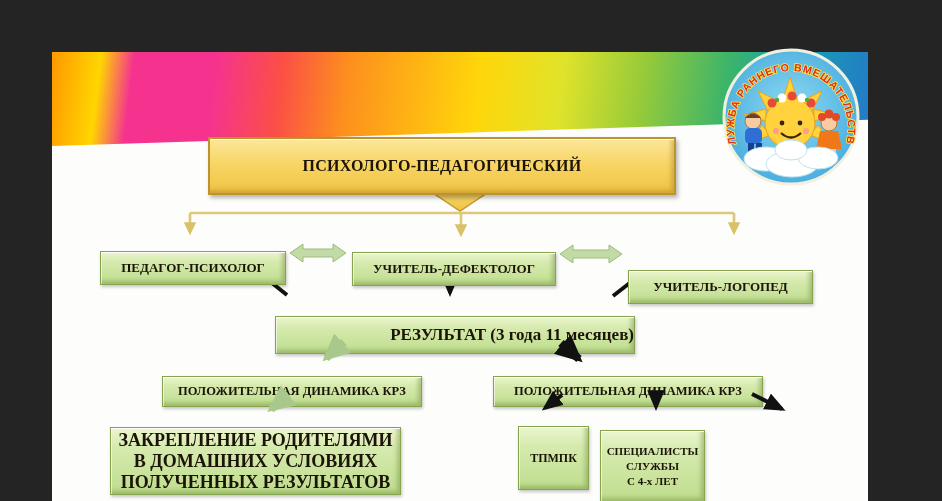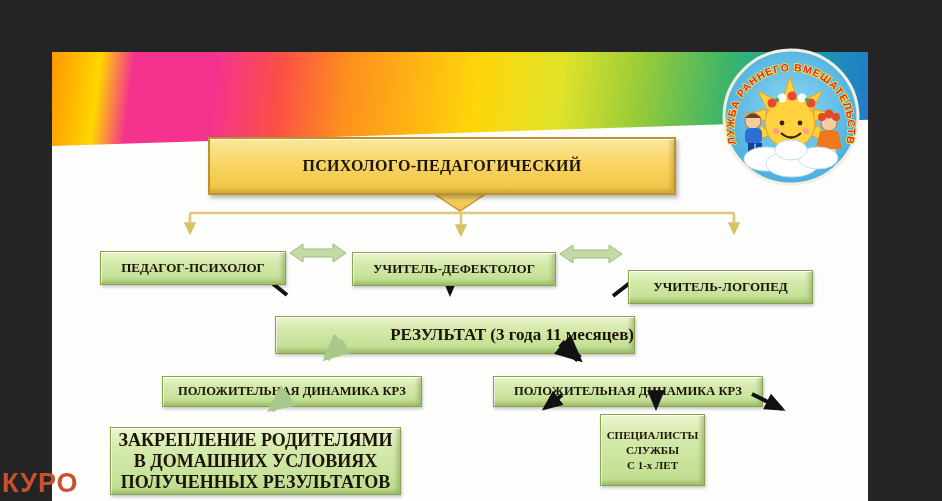--- a/index.html
+++ b/index.html
@@ -121,24 +121,27 @@
     <div class="box green dyn" style="left:441px;top:310px;width:268px;">
       <span>ПОЛОЖИТЕЛЬНАЯ ДИНАМИКА КРЗ</span>
     </div>
 
     <div class="box green home-box">
       <div>ЗАКРЕПЛЕНИЕ РОДИТЕЛЯМИ</div>
       <div>В ДОМАШНИХ УСЛОВИЯХ</div>
       <div>ПОЛУЧЕННЫХ РЕЗУЛЬТАТОВ</div>
     </div>
 
-    <div class="box green small-box" style="left:548px;top:348px;width:103px;height:70px;">
+    <div class="box green small-box" style="left:466px;top:360px;width:69px;height:62px;font-size:12px;">
+      <div>ТПМПК</div>
+    </div>
+    <div class="box green small-box" style="left:548px;top:364px;width:103px;height:70px;">
       <div>СПЕЦИАЛИСТЫ</div>
       <div>СЛУЖБЫ</div>
-      <div>С 1-х ЛЕТ</div>
+      <div>С 4-х ЛЕТ</div>
     </div>
 
     <svg class="logo" viewBox="0 0 142 142">
       <defs>
         <radialGradient id="sky" cx=".5" cy=".45" r=".7">
           <stop offset="0" stop-color="#8fd9f2"></stop>
             <stop offset="1" stop-color="#37a3d9"></stop>
         </radialGradient>
         <path id="arcPath" d="M 16,96 A 57,57 0 1 1 126,96" fill="none"></path>
       </defs>
@@ -200,14 +203,13 @@
         <ellipse cx="71" cy="103" rx="16" ry="10"></ellipse>
       </g>
 
       <text font-family="Liberation Sans, sans-serif" font-size="10.5" font-weight="bold" fill="#e02f20" stroke="#ffe54a" stroke-width="1.6" style="paint-order:stroke" letter-spacing="1">
         <textPath href="#arcPath" startOffset="50%" text-anchor="middle">СЛУЖБА РАННЕГО ВМЕШАТЕЛЬСТВА</textPath>
       </text>
     </svg>
 
   </div>
 
-  <div class="watermark">КУРО</div>
 </div>
 
 </body></html>

